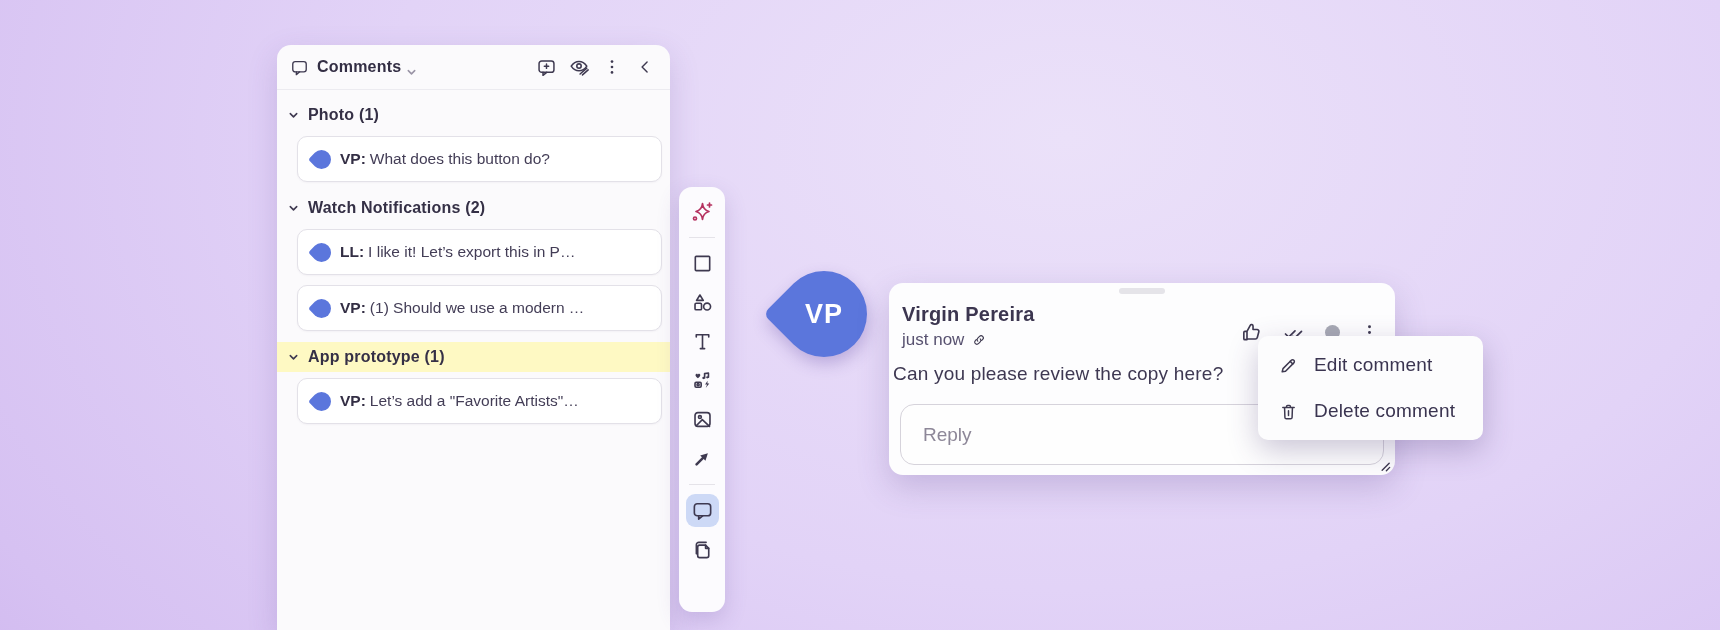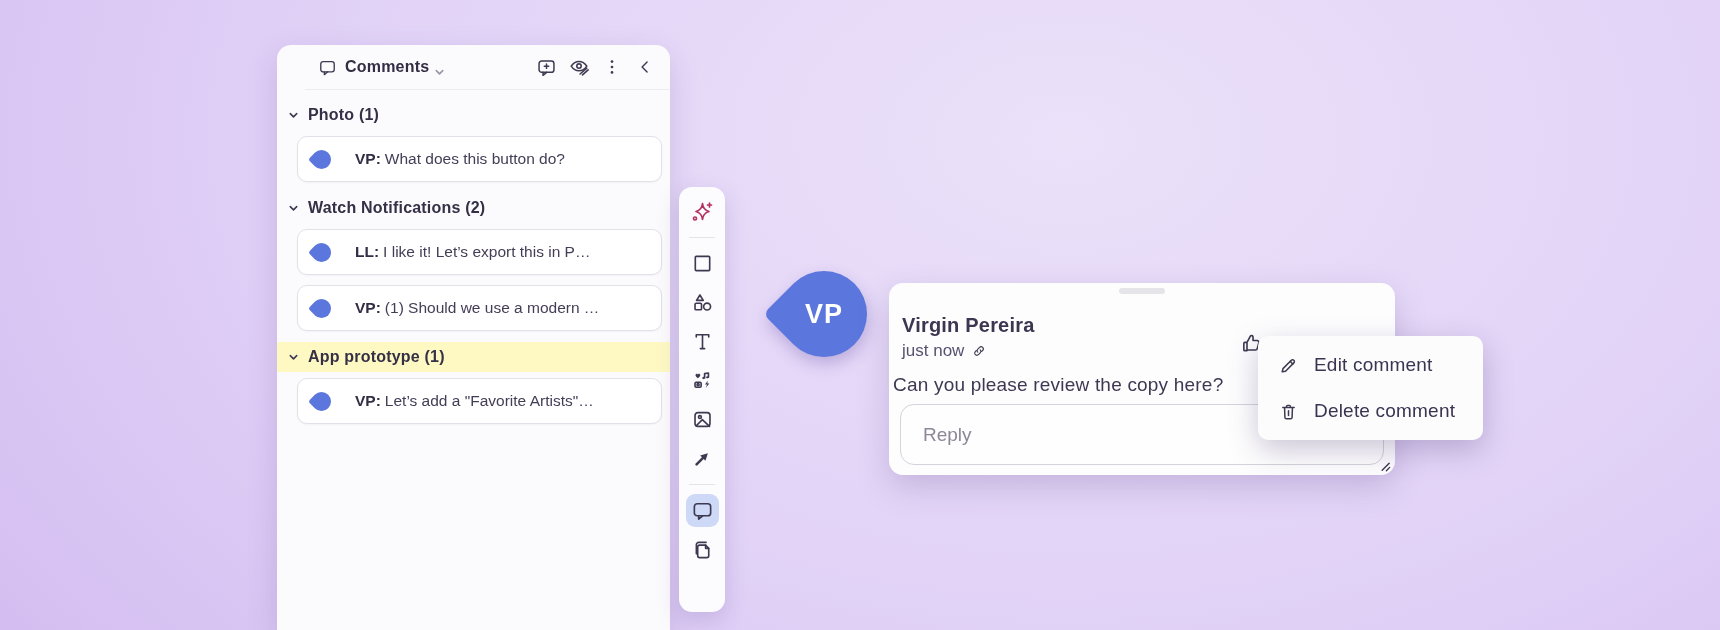--- a/index.html
+++ b/index.html
@@ -10,34 +10,34 @@
     position:relative; color:#3b3550;
   }
   .ic { display:block; fill:none; stroke:#3e3950; stroke-width:1.7; stroke-linecap:round; stroke-linejoin:round; }
 
   
   .panel {
     position:absolute; left:277px; top:45px; width:393px; height:585px;
     background:#fbfafc; border-radius:14px 14px 0 0;
     box-shadow:0 10px 30px rgba(91,63,143,.18);
   }
-  .panel-header { height:45px; display:flex; align-items:center; padding:0 13px; border-bottom:1px solid #ecebf0;margin-left:28px; }
+  .panel-header { height:45px; display:flex; align-items:center; padding:0 13px; border-bottom:1px solid #ecebf0; }
   .panel-title { font-size:16px; font-weight:bold; color:#332e44; margin-left:8px; letter-spacing:.2px; }
   .title-caret { margin:10px 0 0 5px; }
   .header-spacer { flex:1; }
   .hbtn { width:24px; height:24px; display:flex; align-items:center; justify-content:center; margin-left:9px; cursor:pointer; }
   .panel-body { padding-top:10px; }
   .section { margin-bottom:11px; }
   .section-header { height:30px; display:flex; align-items:center; padding-left:11px; gap:9px; cursor:pointer; }
   .section-header.selected { background:#fef9c3; }
   .section-label { font-size:16px; font-weight:600; color:#353046; letter-spacing:.2px; }
   .card {
     margin:6px 8px 10px 20px; height:46px; background:#ffffff;
     border:1px solid #e3e1e8; border-radius:10px;
-    display:flex; align-items:center; padding-left:14px; gap:24px;
+    display:flex; align-items:center; padding-left:14px; gap:9px;
     box-shadow:0 1px 2px rgba(40,30,70,.04); cursor:pointer;
     overflow:hidden; white-space:nowrap;
   }
   .mini-pin { flex:0 0 19px; width:19px; height:19px; background:#5b76dc; border-radius:3px 50% 50% 50%; transform:rotate(-45deg); }
   .card-text { font-size:15.5px; color:#433d56; overflow:hidden; text-overflow:ellipsis; }
   .card-text b { color:#332e44; margin-right:4px; }
 
   
   .toolbar {
     position:absolute; left:679px; top:187px; width:46px; height:425px;
@@ -59,21 +59,21 @@
     position:absolute; inset:0; display:flex; align-items:center; justify-content:center;
     transform:rotate(45deg); color:#ffffff; font-size:27px; font-weight:600; letter-spacing:1px;
   }
 
   
   .popup {
     position:absolute; left:889px; top:283px; width:506px; height:192px;
     background:#fdfdfe; border-radius:14px; box-shadow:0 12px 32px rgba(84,60,130,.22);
   }
   .drag-handle { position:absolute; top:5px; left:50%; transform:translateX(-50%); width:46px; height:6px; border-radius:3px; background:#e5e4e9; cursor:grab; }
-  .popup-head { display:flex; justify-content:space-between; padding:31px 15px 0 13px; }
+  .popup-head { display:flex; justify-content:space-between; padding:20px 15px 0 13px; }
   .author { font-size:20px; font-weight:bold; color:#3c3650; letter-spacing:.2px; }
   .time-row { display:flex; align-items:center; gap:7px; margin-top:4px; }
   .timestamp { font-size:17px; color:#585270; }
   .popup-actions { display:flex; align-items:center; gap:19px; margin-top:12px; }
   .pbtn { cursor:pointer; display:flex; align-items:center; justify-content:center; }
   .status-dot { width:15px; height:15px; border-radius:50%; background:#a7a9b4; }
   .comment-text { padding-left:4px; margin-top:13px; font-size:19px; color:#3e3852; letter-spacing:.2px; }
   .reply-input {
     position:absolute; left:11px; bottom:10px; width:484px; height:61px;
     border:1.5px solid #d6d3db; border-radius:14px; background:#fefefe;

